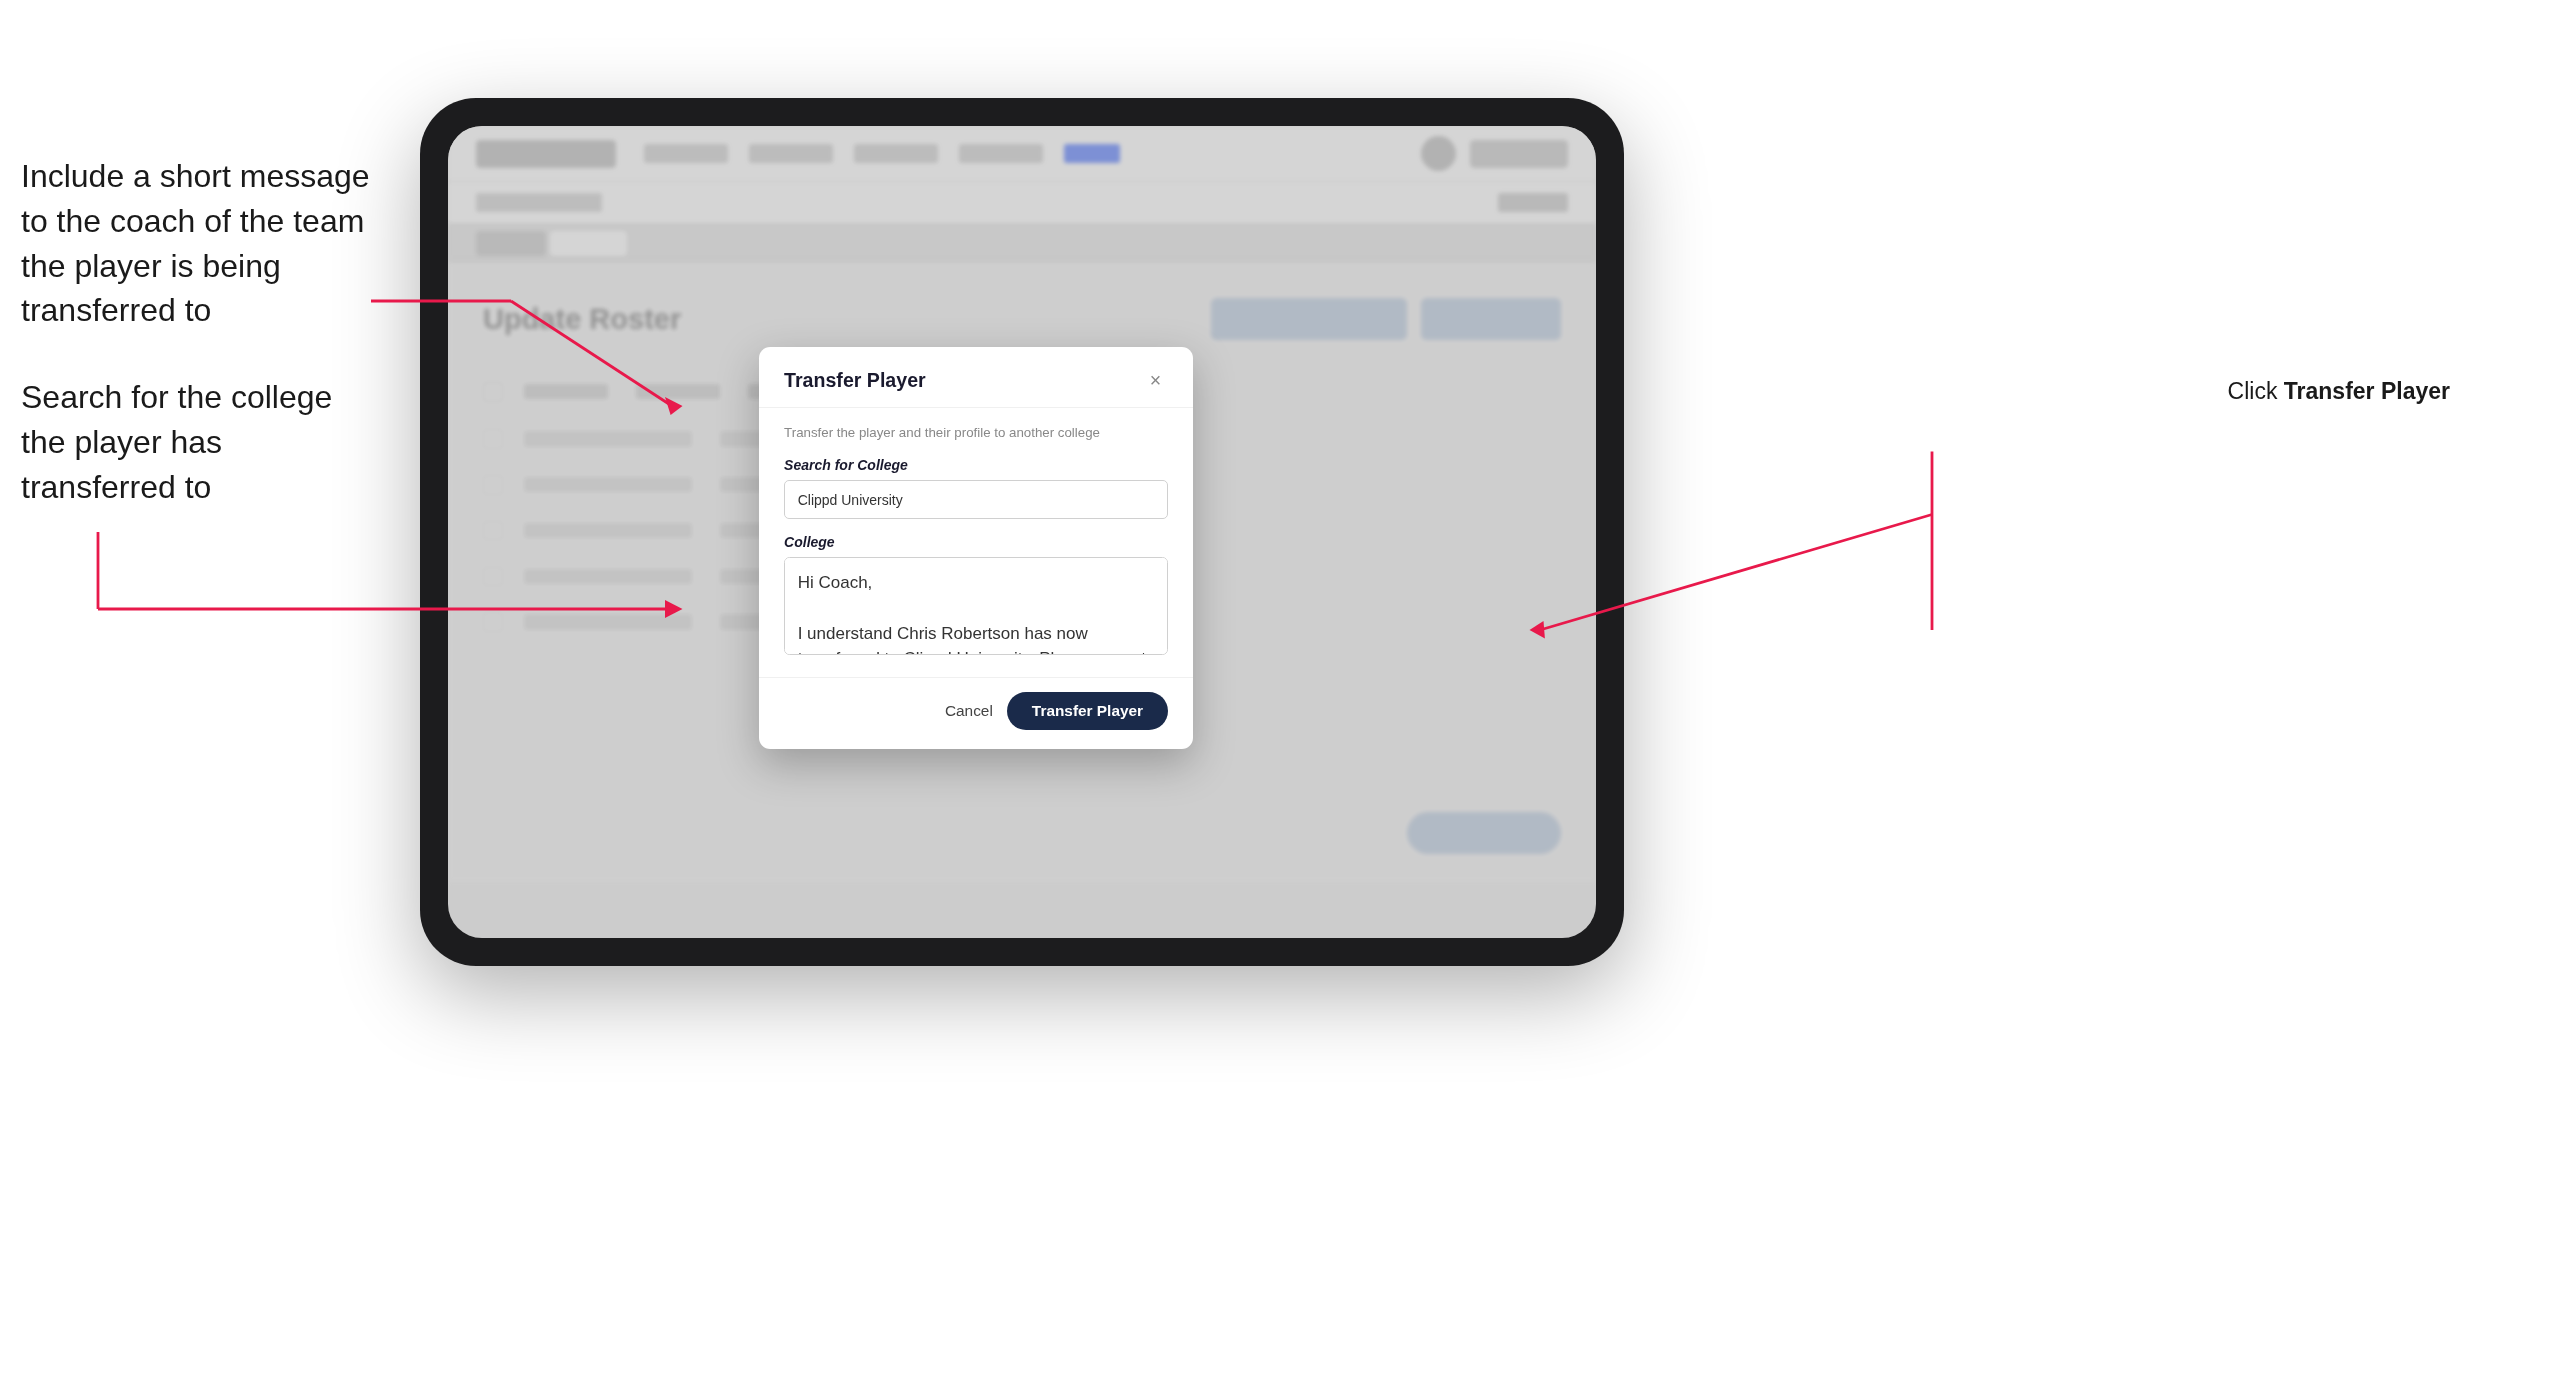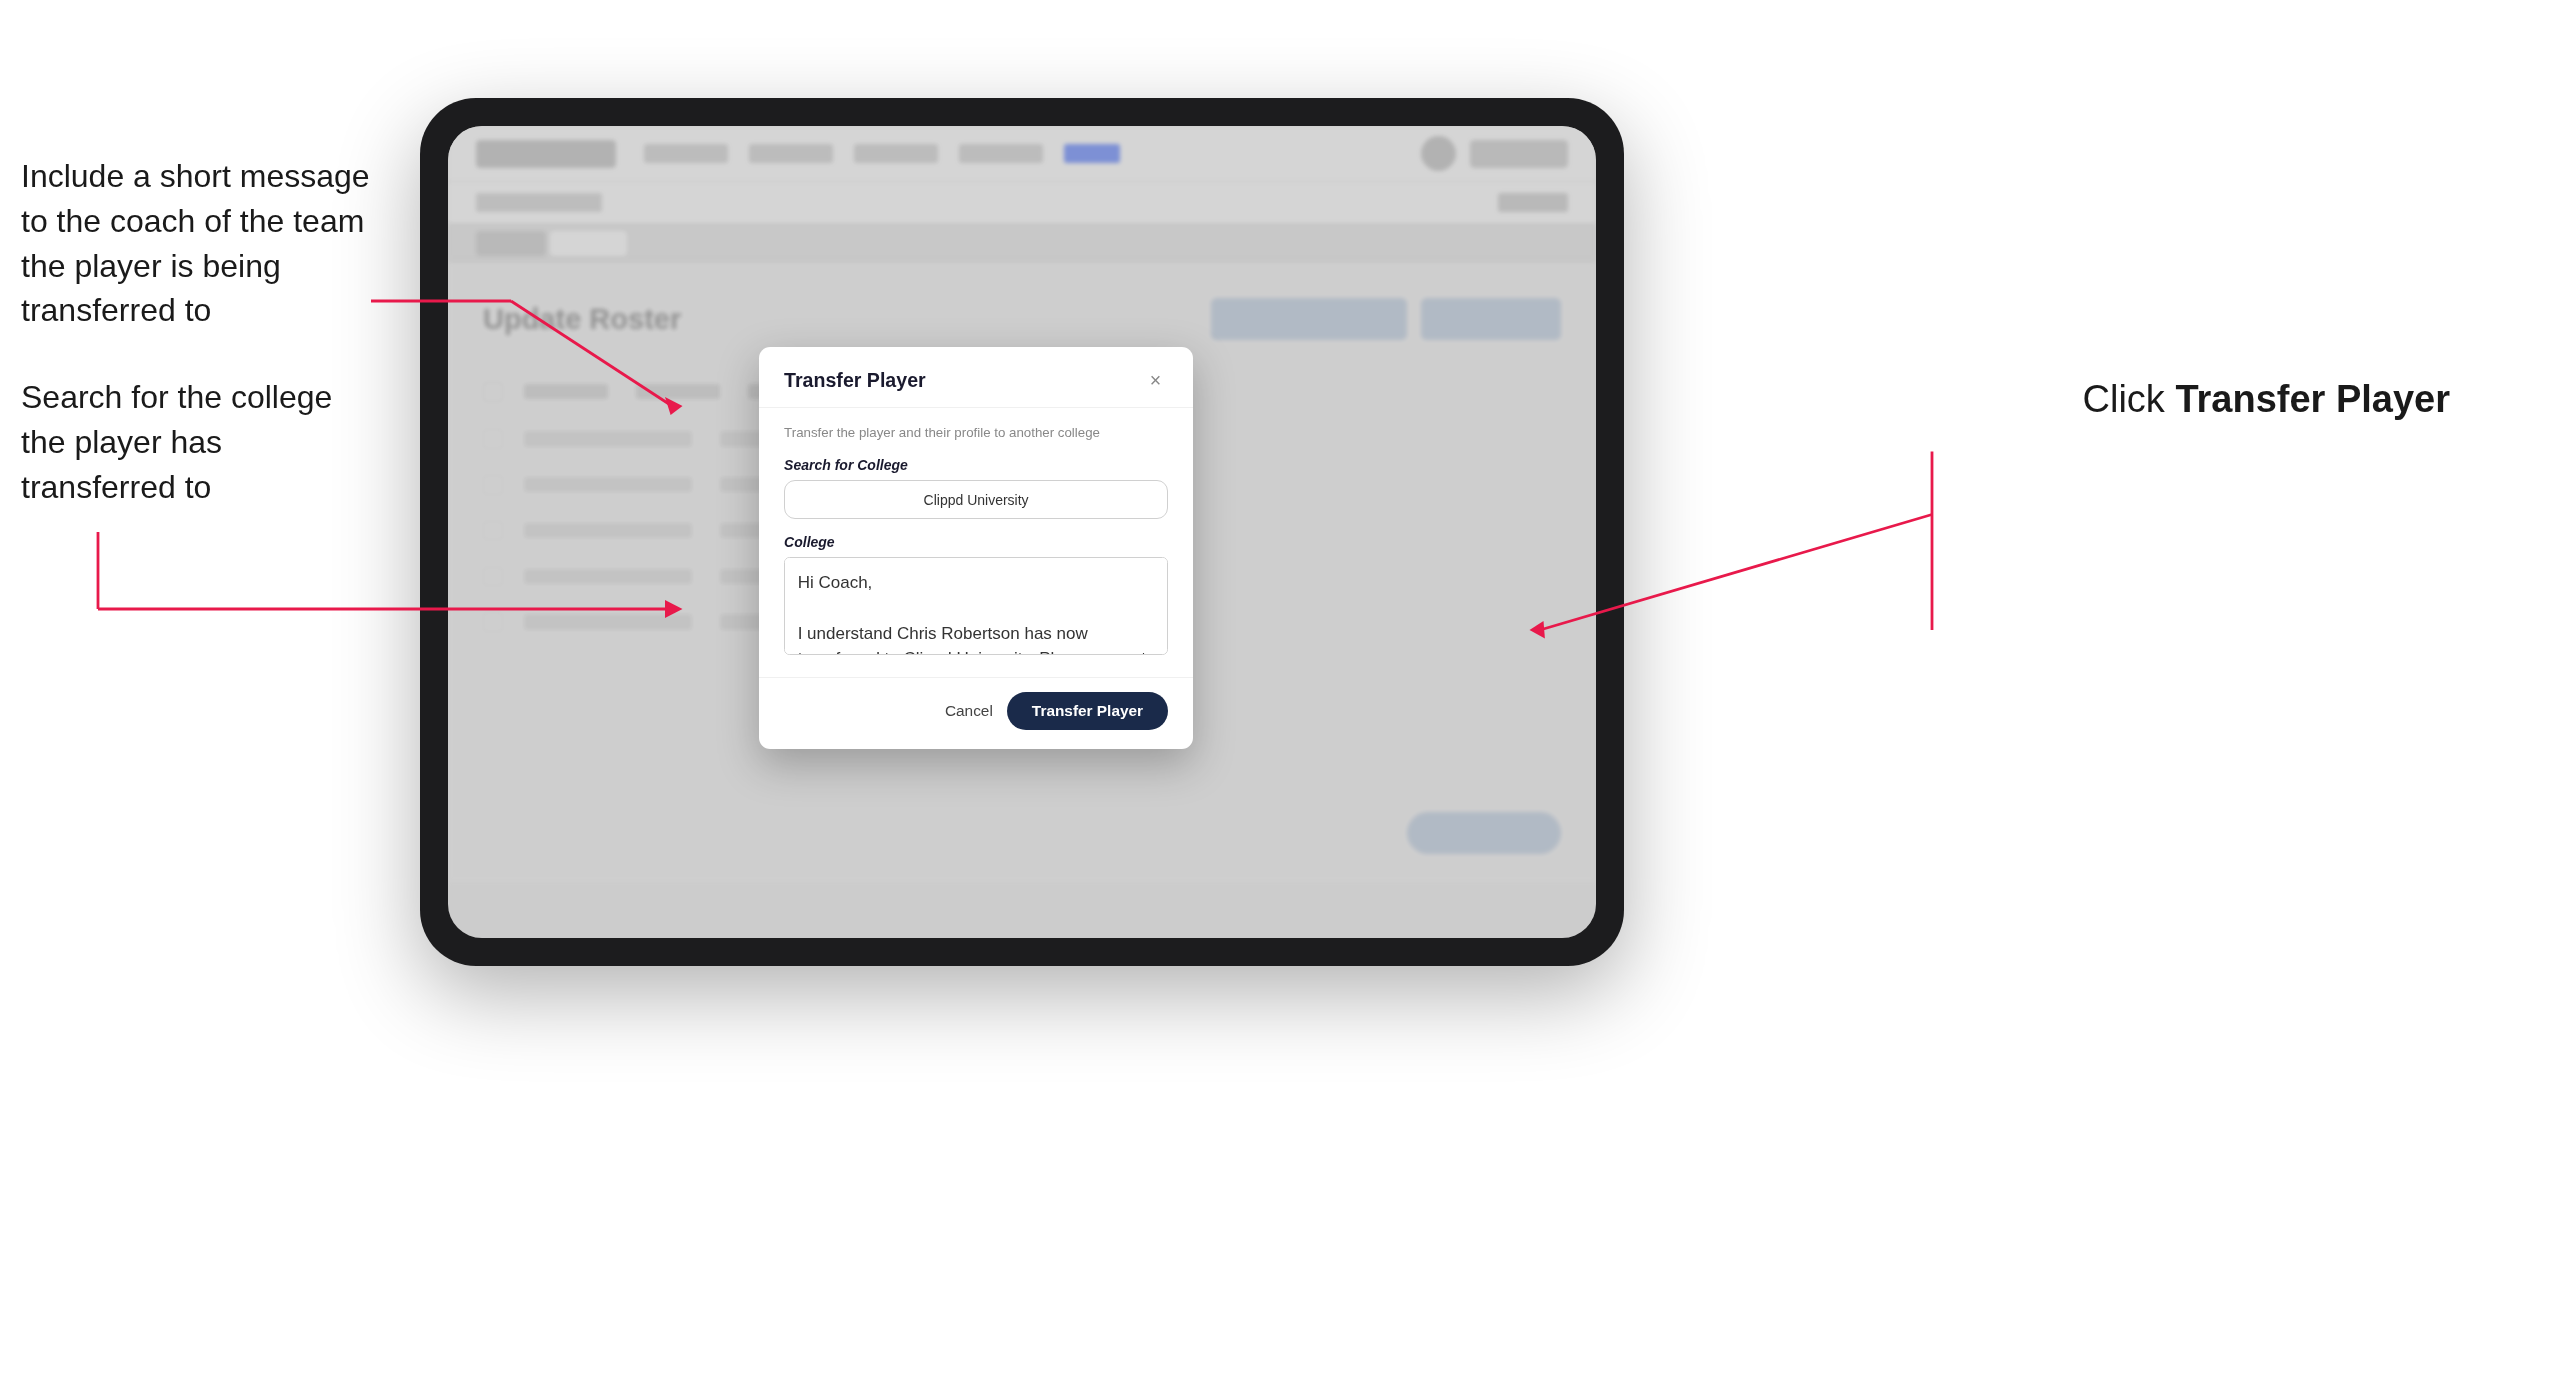--- a/index.html
+++ b/index.html
@@ -26,21 +26,21 @@
 
     .annotation-left p {
       margin-bottom: 42px;
     }
 
     
     .annotation-right {
       position: absolute;
       right: 126px;
       top: 378px;
-      font-size: 38px;
+      font-size: 23px;
       color: #1a1a1a;
     }
 
     .annotation-right strong {
       font-weight: 800;
     }
 
     
     .tablet-frame {
       position: absolute;
@@ -362,28 +362,27 @@
       font-weight: 600;
       color: #1a1a2e;
       margin-bottom: 7px;
       font-style: italic;
     }
 
     .form-input {
       width: 100%;
       height: 39px;
       border: 0.7px solid #d0d0d0;
-      border-radius: 11px;
+      border-radius: 5px;
       padding: 0 12.6px;
       font-size: 14px;
       color: #333;
       outline: none;
       margin-bottom: 15.4px;
       background: #fff;
-      text-align: center;
     }
 
     .form-textarea {
       width: 100%;
       height: 98px;
       border: 0.7px solid #d0d0d0;
       border-radius: 5.6px;
       padding: 11.2px 12.6px;
       font-size: 17px;
       color: #333;

